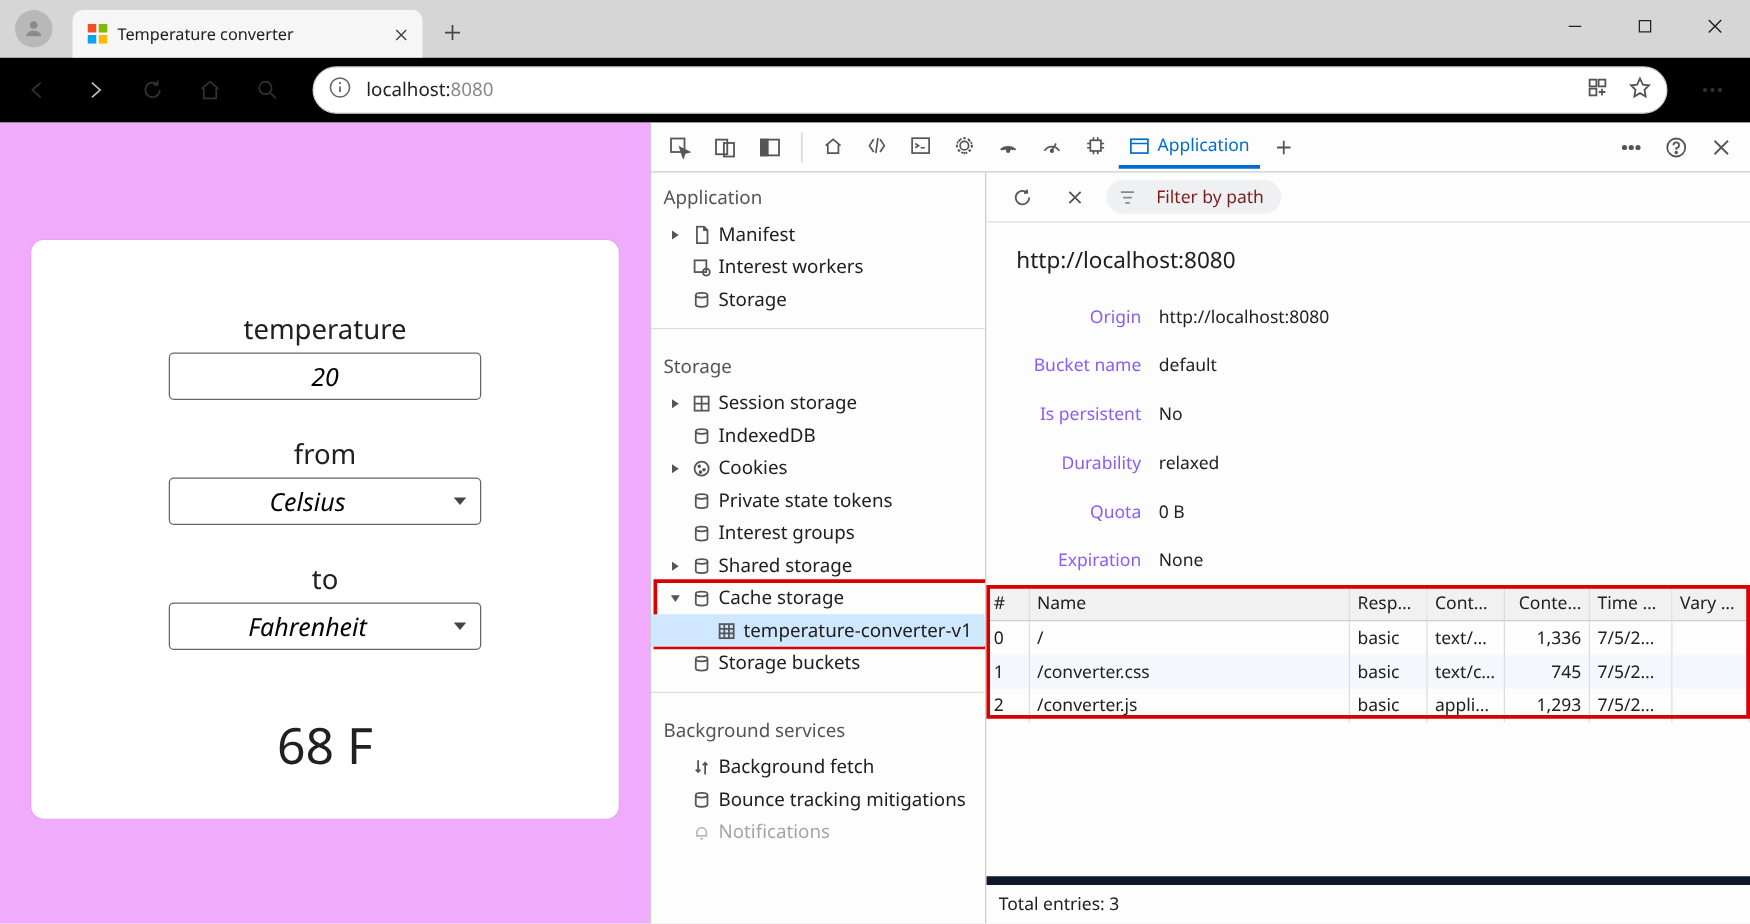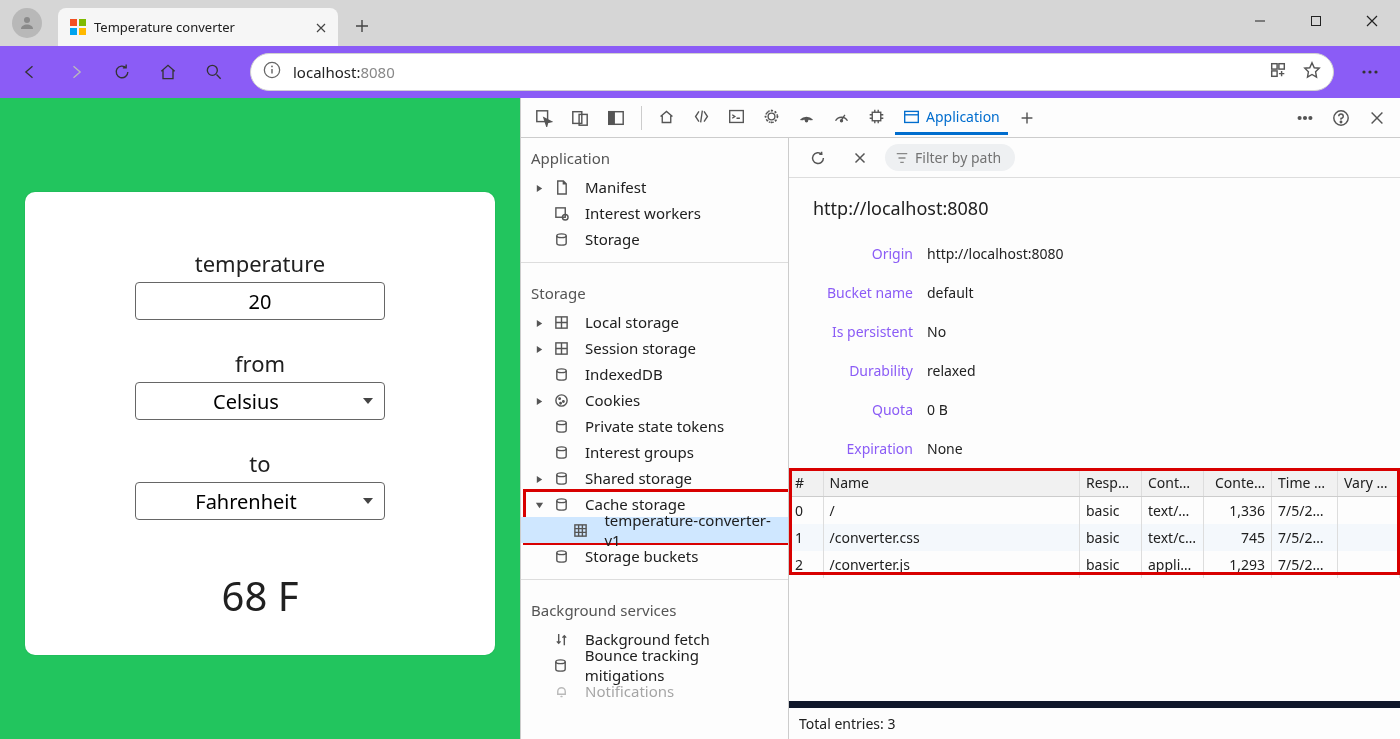--- a/index.html
+++ b/index.html
@@ -44,21 +44,21 @@
   .tab .favicon { display:flex; }
   .tab .title { font-size: 13px; flex: 1; }
   .tab .close { width: 10px; height: 10px; }
   .newtab-btn { width: 36px; height: 36px; display:flex; align-items:center; justify-content:center; margin-left: 6px; margin-bottom: 2px;}
   .win-controls { position: absolute; right: 0; top: 0; display: flex; height: 42px; }
   .win-controls div { width: 56px; display:flex; align-items:center; justify-content:center; }
 
   
   .toolbar {
     height: 52px;
-    background: #8b5cf6;
+    background: #000000;
     display: flex;
     align-items: center;
     padding: 0 10px;
     gap: 6px;
   }
   .tbtn { width: 40px; height: 40px; display:flex; align-items:center; justify-content:center; border-radius:6px; }
   .tbtn svg { width: 20px; height: 20px; stroke: #333; fill:none; stroke-width:1.6; }
   .tbtn.disabled svg { stroke: #bbb; }
   .addressbar {
     flex: 1;
@@ -83,40 +83,40 @@
   
   .main {
     flex: 1;
     display: flex;
     overflow: hidden;
   }
 
   
   .page-pane {
     width: 520px;
-    background: #22c55e;
+    background: #f0abfc;
     padding: 12px;
   }
   .app-card {
     background: #fff;
     border-radius: 10px;
     padding: 56px 32px 32px 32px;
     display: flex;
     flex-direction: column;
     align-items: center;
     box-shadow: 0 0 0 1px rgba(0,0,0,0.03);
     margin: 82px auto 0 auto;
     width: 470px;
   }
   .field { display:flex; flex-direction:column; align-items:center; gap:4px; margin-bottom: 28px; }
   .field label { font-size: 22px; }
   .field input, .field select {
     width: 250px; height: 38px;
     font-size: 20px; text-align:center;
-    background:#fff; border:1px solid #666; border-radius:4px;
+    background:#fff; border:1px solid #666; border-radius:4px;font-style:italic;
   }
   .field select { appearance: none; -webkit-appearance:none; padding-right: 28px; background-image: none; position:relative;}
   .select-wrap { position:relative; }
   .select-wrap::after { content:""; position:absolute; right:12px; top:50%; width:0; height:0; border-left:5px solid transparent; border-right:5px solid transparent; border-top:6px solid #444; transform: translateY(-50%); pointer-events:none;}
   .result { font-size: 40px; font-weight: 400; margin-top: 20px; }
 
   
   .devtools {
     flex: 1;
     display: flex;
@@ -147,38 +147,39 @@
   .dt-sidebar {
     width: 268px;
     border-right: 1px solid #ccc;
     overflow-y: auto;
     position: relative;
     padding-bottom: 8px;
   }
   .dt-sidebar::-webkit-scrollbar { width:14px; }
   .section-title { font-size: 15px; color:#555; padding: 10px 10px 6px 10px; }
   .tree-item {
-    display:flex; align-items:center; gap:16px;
+    display:flex; align-items:center; gap:6px;
     padding: 3px 8px 3px 32px;
     font-size: 15px;
     height: 26px;
     position:relative;
+    text-align:right;
   }
   .tree-item .disclosure { position:absolute; left:14px; width:10px;}
   .tree-item.level2 { padding-left: 52px; }
   .tree-item.selected { background:#cfe7ff; }
   .tree-item .ticon { width:16px; height:16px; display:flex; align-items:center; justify-content:center; }
   .tree-item .ticon svg { width:15px; height:15px; stroke:#555; fill:none; stroke-width:1.5; }
   .tree-hr { height:1px; background:#ddd; margin:10px 0; }
   .highlight-box { position:absolute; border:3px solid #d80000; pointer-events:none; }
 
   
   .dt-right { flex:1; display:flex; flex-direction:column; overflow:hidden; }
   .dt-toolbar2 { height:40px; display:flex; align-items:center; gap:8px; padding:0 12px; border-bottom:1px solid #ddd;}
-  .filter-pill { background:#eef0f2; border-radius:14px; padding:4px 14px 4px 10px; display:flex; align-items:center; gap:6px; color:#737373; font-size:14px;}
+  .filter-pill { background:#eef0f2; border-radius:14px; padding:4px 14px 4px 10px; display:flex; align-items:center; gap:16px; color:#7f1d1d; font-size:14px;}
   .dt-heading { font-size:18px; padding: 18px 24px 14px 24px; }
   .kv-row { display:flex; padding:10px 24px; gap:14px; font-size:14px;}
   .kv-row .k { width:100px; text-align:right; color:#8b5cf6; }
   .kv-row .v { color:#222; }
   .cache-table-wrap { border-top:1px solid #ccc; position:relative; flex:1;}
   .cache-table { width:100%; border-collapse:collapse; font-size:14px; table-layout:fixed;}
   .cache-table th, .cache-table td { text-align:left; padding:4px 6px; border-right:1px solid #ddd; overflow:hidden; white-space:nowrap; text-overflow:ellipsis; height:24px;}
   .cache-table th { background:#f1f1f1; border-bottom:1px solid #ccc; font-weight:400; }
   .cache-table tr.alt { background:#f4f8fc; }
   .cache-table td.num, .cache-table th.num { text-align:right; }
@@ -447,32 +448,20 @@
               <svg viewBox="0 0 16 16">
                 <ellipse cx="8" cy="4" rx="5" ry="2"></ellipse>
                 <path d="M3 4 V12 A5 2 0 0 0 13 12 V4"></path>
               </svg>
             </span>
           <span>Storage</span>
         </div>
 
         <div class="tree-hr"></div>
         <div class="section-title">Storage</div>
-        <div class="tree-item">
-          <span class="disclosure"><svg viewBox="0 0 10 10">
-                <path d="M2 1 L8 5 L2 9 Z" fill="#555"></path>
-              </svg></span>
-          <span class="ticon">
-              <svg viewBox="0 0 16 16">
-                <rect x="2" y="2" width="12" height="12"></rect>
-                <path d="M2 8 H14 M8 2 V14"></path>
-              </svg>
-            </span>
-          <span>Local storage</span>
-        </div>
         <div class="tree-item">
           <span class="disclosure"><svg viewBox="0 0 10 10">
                 <path d="M2 1 L8 5 L2 9 Z" fill="#555"></path>
               </svg></span>
           <span class="ticon">
               <svg viewBox="0 0 16 16">
                 <rect x="2" y="2" width="12" height="12"></rect>
                 <path d="M2 8 H14 M8 2 V14"></path>
               </svg>
             </span>

